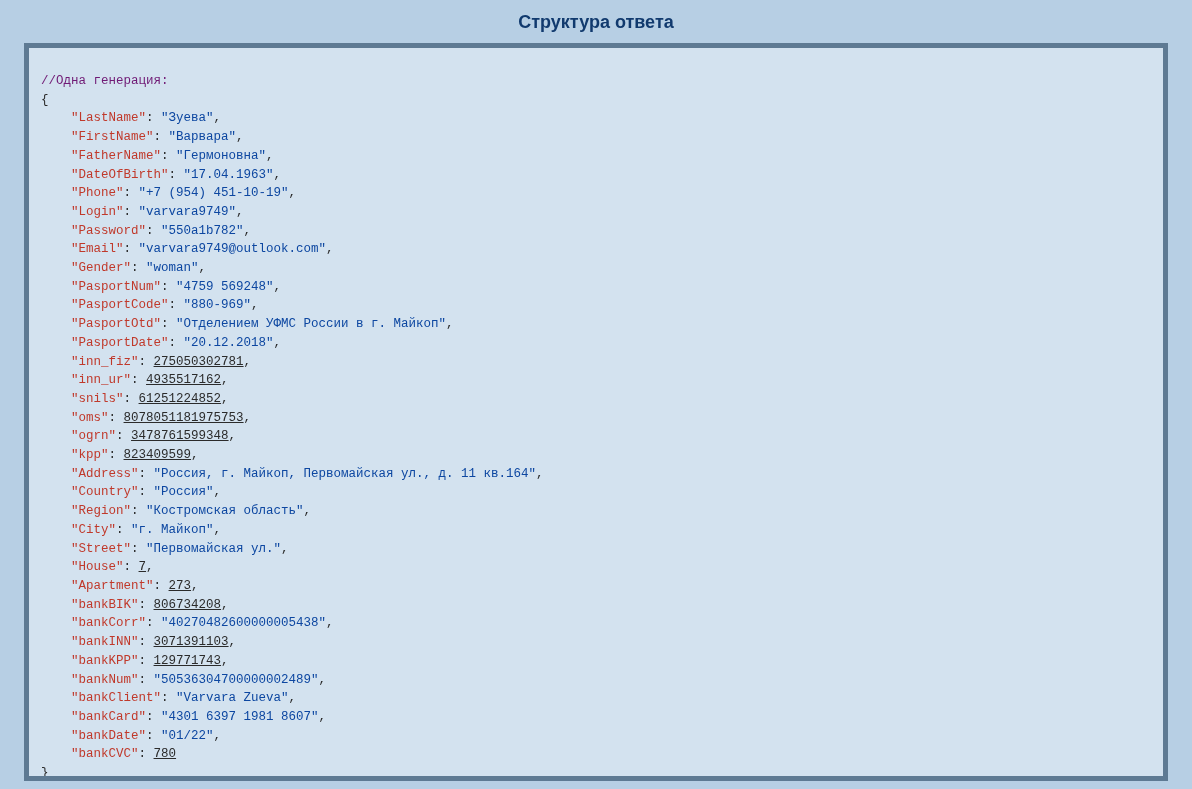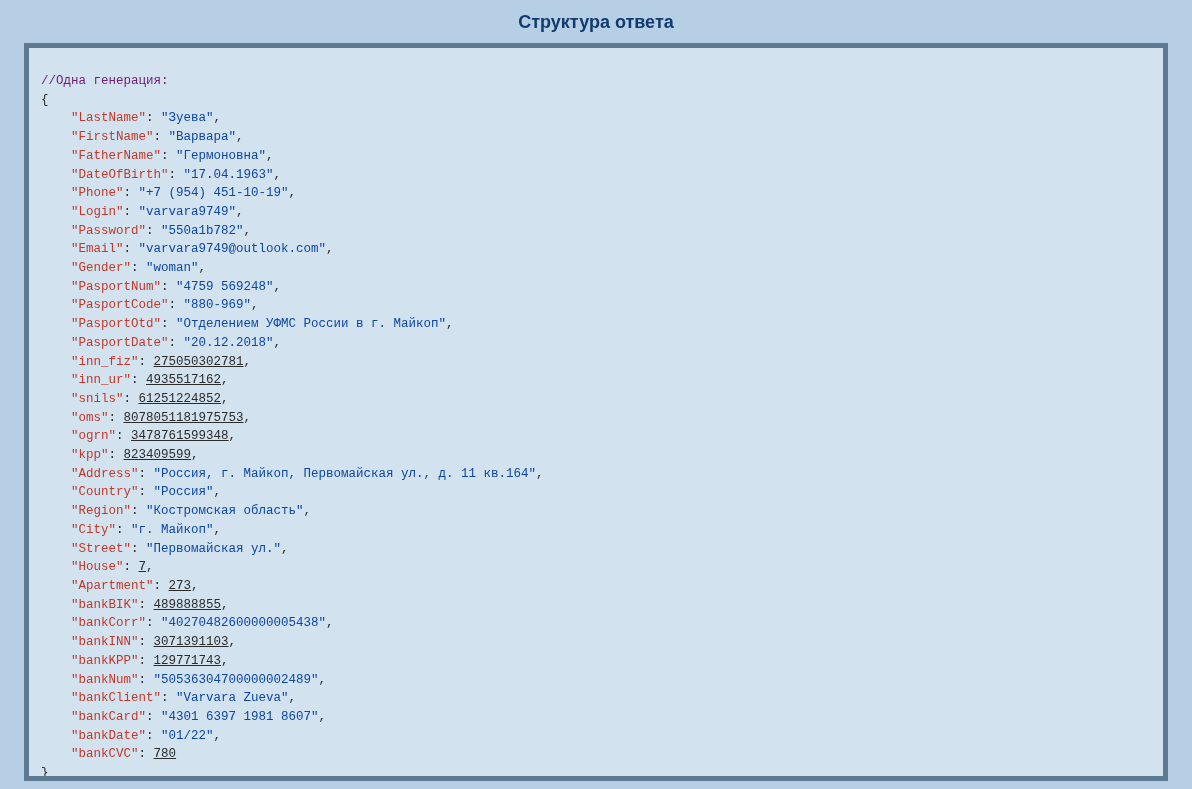--- a/index.html
+++ b/index.html
@@ -68,21 +68,21 @@
     <span class="key">"oms"</span><span class="punct">: </span><span class="num">8078051181975753</span><span class="punct">,</span>
     <span class="key">"ogrn"</span><span class="punct">: </span><span class="num">3478761599348</span><span class="punct">,</span>
     <span class="key">"kpp"</span><span class="punct">: </span><span class="num">823409599</span><span class="punct">,</span>
     <span class="key">"Address"</span><span class="punct">: </span><span class="string">"Россия, г. Майкоп, Первомайская ул., д. 11 кв.164"</span><span class="punct">,</span>
     <span class="key">"Country"</span><span class="punct">: </span><span class="string">"Россия"</span><span class="punct">,</span>
     <span class="key">"Region"</span><span class="punct">: </span><span class="string">"Костромская область"</span><span class="punct">,</span>
     <span class="key">"City"</span><span class="punct">: </span><span class="string">"г. Майкоп"</span><span class="punct">,</span>
     <span class="key">"Street"</span><span class="punct">: </span><span class="string">"Первомайская ул."</span><span class="punct">,</span>
     <span class="key">"House"</span><span class="punct">: </span><span class="num">7</span><span class="punct">,</span>
     <span class="key">"Apartment"</span><span class="punct">: </span><span class="num">273</span><span class="punct">,</span>
-    <span class="key">"bankBIK"</span><span class="punct">: </span><span class="num">489888855</span><span class="punct">,</span>
+    <span class="key">"bankBIK"</span><span class="punct">: </span><span class="num">806734208</span><span class="punct">,</span>
     <span class="key">"bankCorr"</span><span class="punct">: </span><span class="string">"40270482600000005438"</span><span class="punct">,</span>
     <span class="key">"bankINN"</span><span class="punct">: </span><span class="num">3071391103</span><span class="punct">,</span>
     <span class="key">"bankKPP"</span><span class="punct">: </span><span class="num">129771743</span><span class="punct">,</span>
     <span class="key">"bankNum"</span><span class="punct">: </span><span class="string">"50536304700000002489"</span><span class="punct">,</span>
     <span class="key">"bankClient"</span><span class="punct">: </span><span class="string">"Varvara Zueva"</span><span class="punct">,</span>
     <span class="key">"bankCard"</span><span class="punct">: </span><span class="string">"4301 6397 1981 8607"</span><span class="punct">,</span>
     <span class="key">"bankDate"</span><span class="punct">: </span><span class="string">"01/22"</span><span class="punct">,</span>
     <span class="key">"bankCVC"</span><span class="punct">: </span><span class="num">780</span>
 <span class="punct">}</span></pre>
   </div>

